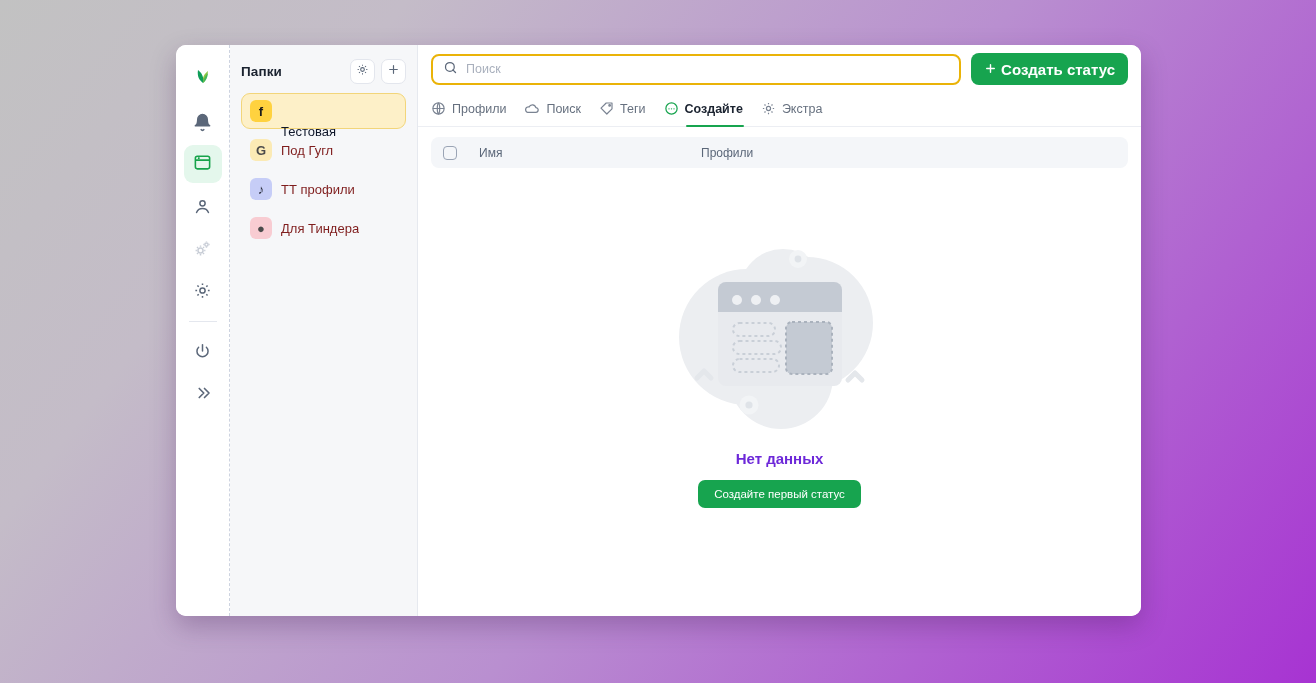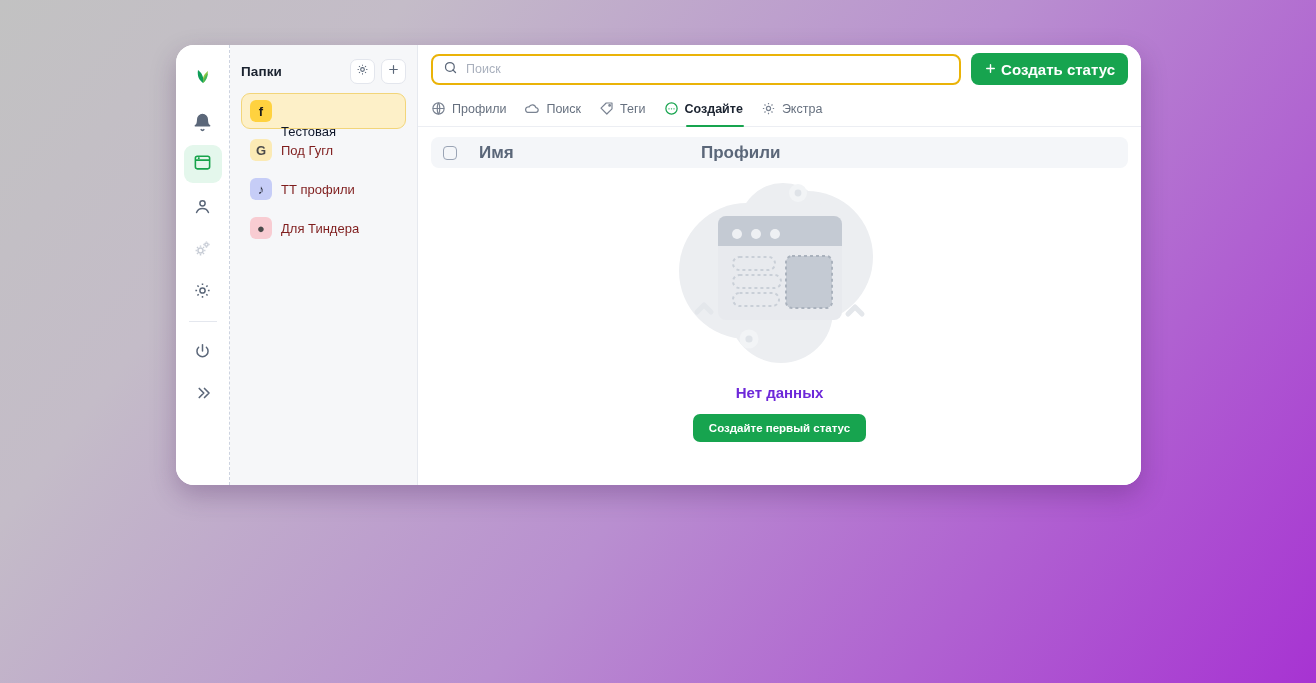--- a/index.html
+++ b/index.html
@@ -7,23 +7,23 @@
   body {
     font-family: "Liberation Sans", "DejaVu Sans", sans-serif;
     background: linear-gradient(128deg, #c2c2c2 0%, #c4bcc8 22%, #b98fd0 55%, #a733d2 100%);
     position: relative;
   }
 
   
   #app-window {
     position: absolute;
     left: 176px; top: 45px;
-    width: 965px; height: 440px;
+    width: 965px; height: 571px;
     background: #ffffff;
-    border-radius: 18px;
+    border-radius: 10px;
     box-shadow: 0 10px 26px rgba(60,20,80,.28);
     display: flex;
     overflow: hidden;
   }
 
   
   #icon-rail {
     width: 54px;
     background: #ffffff;
     border-right: 1px dashed #cdd3e0;
@@ -187,41 +187,41 @@
     padding-left: 12px;
   }
   .th-check {
     width: 14px; height: 14px;
     border: 1.6px solid #9aa4b5;
     border-radius: 4px;
     flex: 0 0 14px;
     cursor: pointer;
   }
   .th {
-    font-size: 17px; font-weight: bold; color: #5b6779;
+    font-size: 12px; font-weight: normal; color: #5b6779;
   }
   .th.name { margin-left: 22px; width: 222px; }
 
   
   #empty-state {
     flex: 1;
     display: flex; flex-direction: column;
     align-items: center; justify-content: center;
     padding-bottom: 32px;
   }
   #empty-title {
     font-size: 15px; font-weight: bold; color: #6d28d9;
     margin-top: 16px;
   }
   #empty-btn {
     margin-top: 13px;
     height: 28px;
     background: #17a44f; color: #fff;
     border: none; border-radius: 7px;
-    font-family: inherit; font-size: 11.5px; font-weight: bold;
+    font-family: inherit; font-size: 11.5px; font-weight: normal;
     padding: 0 16px;
     cursor: pointer;
   }
 </style>
 </head>
 <body>
 
 <div id="app-window">
 
   <div id="icon-rail">

